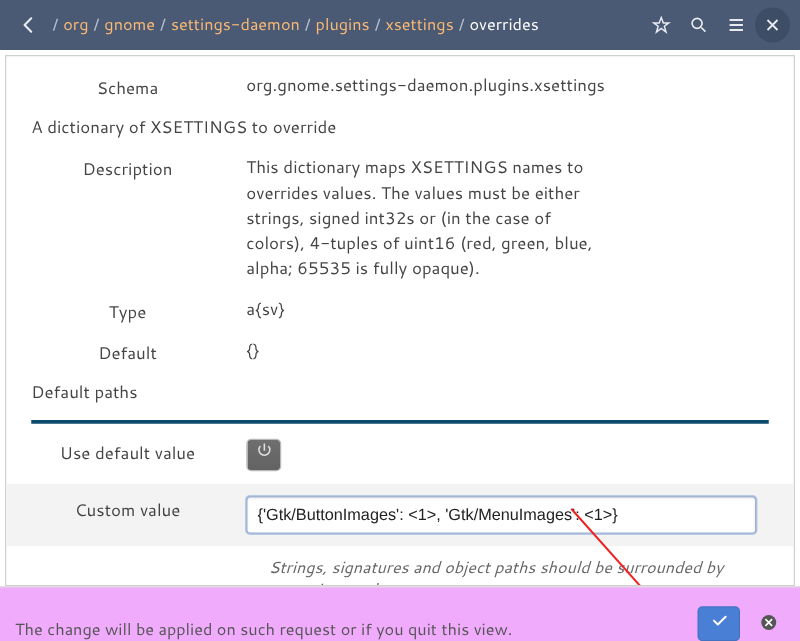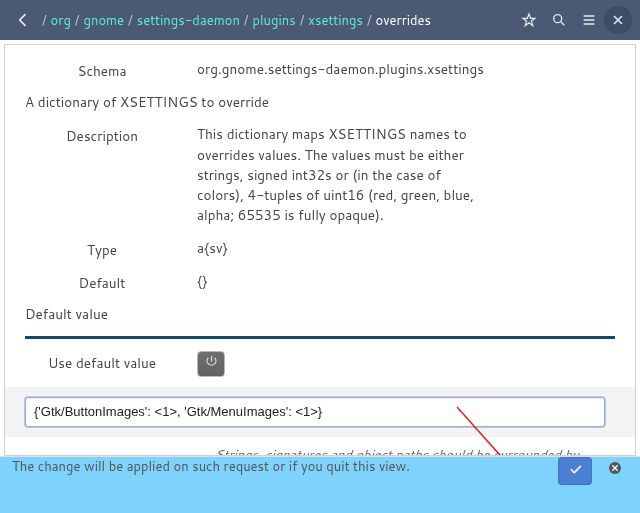--- a/index.html
+++ b/index.html
@@ -16,21 +16,21 @@
     font-size: 13px;
     flex-shrink: 0;
   }
   .hbtn {
     width: 30px; height: 30px; display:flex; align-items:center; justify-content:center;
     border-radius: 3px; cursor: pointer;
   }
   .hbtn svg { width: 16px; height: 16px; fill: #e8ebf0; stroke: #e8ebf0; }
   .hbtn.circle { width:28px; height:28px; border-radius:50%; background:#3d4d66; }
   .breadcrumb { display:flex; align-items:center; gap: 4px; margin-left: 4px; flex:1; overflow:hidden; white-space:nowrap; }
-  .crumb { cursor:pointer; color:#5eead4; }
+  .crumb { cursor:pointer; color:#fdba74; }
   .crumb.active { color:#fff; font-weight:500; }
   .sep { color:#b8c0cf; }
 
   .content {
     flex: 1;
     overflow: hidden;
     background: #fff;
     border: 1px solid #d0d0d0;
     margin: 4px 4px 0 4px;
     display: flex;
@@ -58,22 +58,22 @@
     box-shadow: inset 0 1px 2px rgba(0,0,0,.08), 0 0 0 1px #b8c9e6;
   }
 
   .spacer { flex:1; position:relative; }
 
   .arrow-svg {
     position:absolute; right:28px; top:-94px; width:160px; height:170px; pointer-events:none;
   }
 
   .footer {
-    height: 57px; background:#7dd3fc; border-top:1px solid #e0e0e0;
-    display:flex; align-items:flex-start; padding:0 12px; font-size:13px; color:#555;
+    height: 44px; background:#f0abfc; border-top:1px solid #e0e0e0;
+    display:flex; align-items:flex-end; padding:0 12px; font-size:13px; color:#555;
     flex-shrink:0;
   }
   .footer .msg { flex:1; }
   .apply-btn {
     width:34px; height:28px; background:#4a7fd6; border-radius:4px;
     display:flex; align-items:center; justify-content:center; cursor:pointer;
     box-shadow: inset 0 0 0 1px rgba(0,0,0,.1);
   }
   .apply-btn svg { width:15px; height:15px; fill:#fff; }
   .dismiss-btn {
@@ -142,36 +142,37 @@
     </div>
     <div class="row">
       <div class="lab">Type</div>
       <div class="val">a{sv}</div>
     </div>
     <div class="row">
       <div class="lab">Default</div>
       <div class="val">{}</div>
     </div>
     <div class="row">
-      <div class="val">Default value</div>
+      <div class="val">Default paths</div>
     </div>
     <div class="row sep-above">
       <div class="lab">Use default value</div>
       <div class="val">
         <div class="toggle-off">
           <span>
             <svg viewBox="0 0 24 24">
                 <path d="M12 3v9" stroke="#ddd" stroke-width="2" fill="none"></path>
                 <path d="M7 6a7 7 0 1 0 10 0" stroke="#ddd" stroke-width="2" fill="none"></path>
               </svg>
           </span>
         </div>
       </div>
     </div>
     <div class="row highlight">
+      <div class="lab">Custom value</div>
       <div class="val">
         <input class="custom-input" type="text" value="{'Gtk/ButtonImages': &lt;1&gt;, 'Gtk/MenuImages': &lt;1&gt;}" style="">
       </div>
     </div>
   </div>
   <div class="hint">Strings, signatures and object paths should be surrounded by quotation marks.</div>
 
   <div class="spacer">
     <svg class="arrow-svg" viewBox="0 0 160 170">
       <defs>

